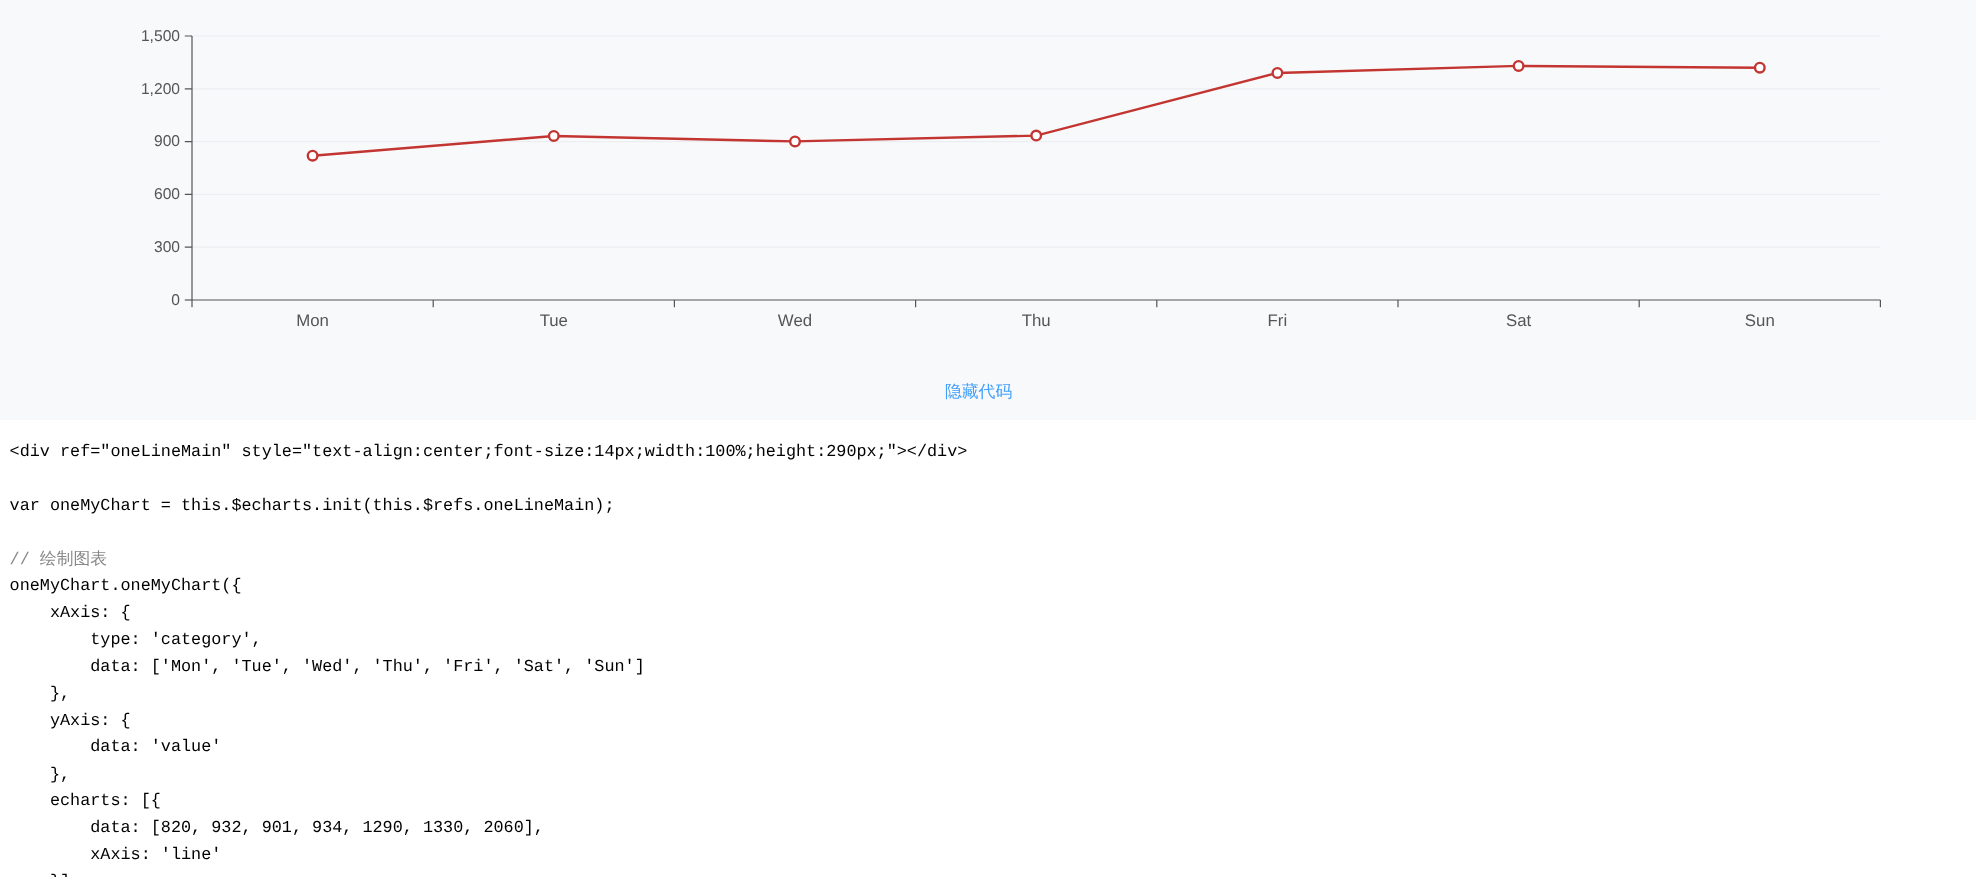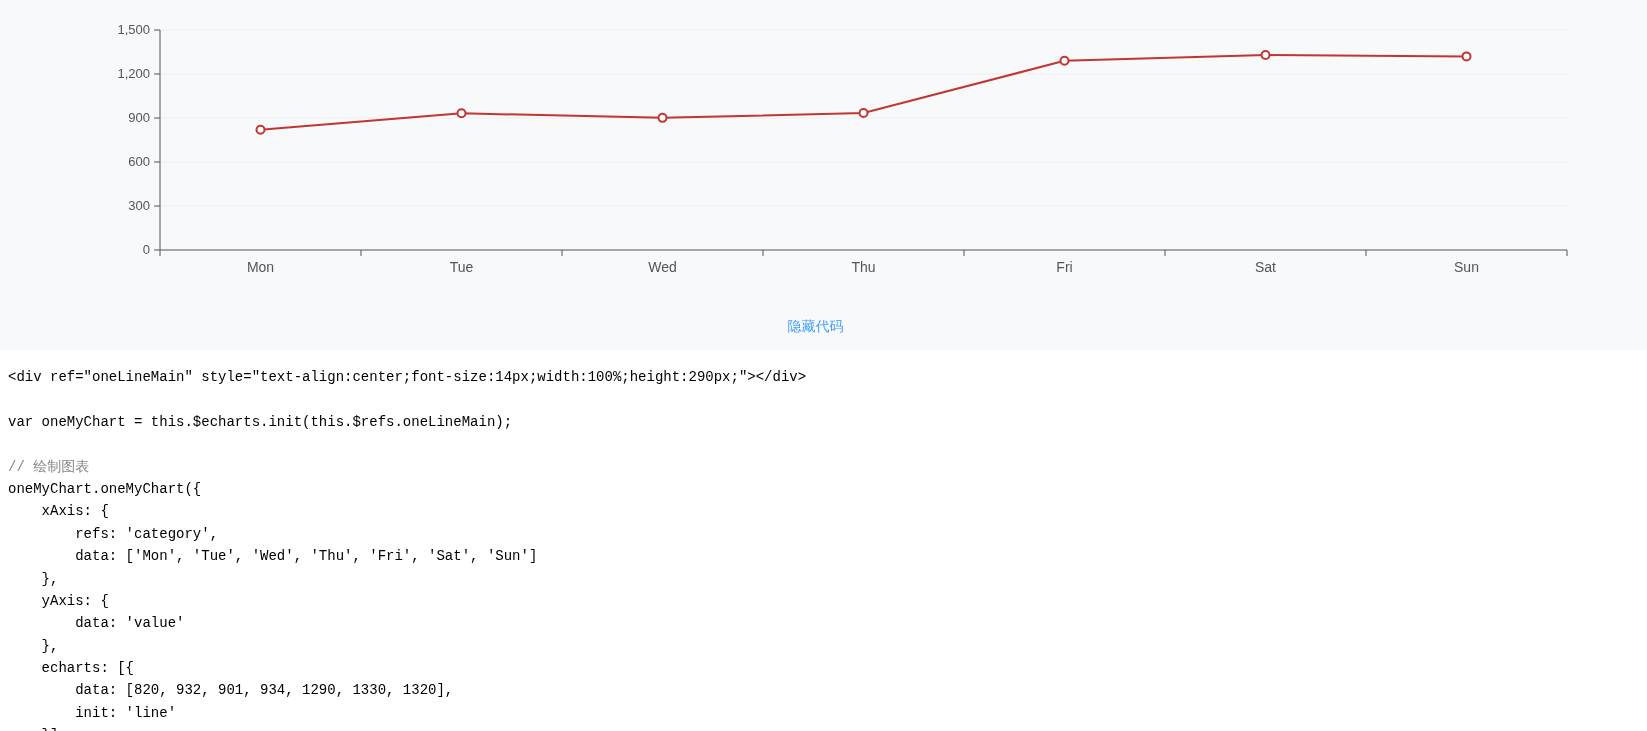--- a/index.html
+++ b/index.html
@@ -108,24 +108,24 @@
   <a class="link">隐藏代码</a>
 </div>
 
 <div class="code-block"><span>&lt;div ref="oneLineMain" style="text-align:center;font-size:14px;width:100%;height:290px;"&gt;&lt;/div&gt;</span>
 <span></span>
 <span>var oneMyChart = this.$echarts.init(this.$refs.oneLineMain);</span>
 <span></span>
 <span class="code-comment">// 绘制图表</span>
 <span>oneMyChart.oneMyChart({</span>
 <span>    xAxis: {</span>
-<span>        refs: 'category',</span>
+<span>        type: 'category',</span>
 <span>        data: ['Mon', 'Tue', 'Wed', 'Thu', 'Fri', 'Sat', 'Sun']</span>
 <span>    },</span>
 <span>    yAxis: {</span>
 <span>        data: 'value'</span>
 <span>    },</span>
 <span>    echarts: [{</span>
-<span>        data: [820, 932, 901, 934, 1290, 1330, 1320],</span>
-<span>        init: 'line'</span>
+<span>        data: [820, 932, 901, 934, 1290, 1330, 2060],</span>
+<span>        xAxis: 'line'</span>
 <span>    }]</span>
 
 </div>
 
 </body></html>

